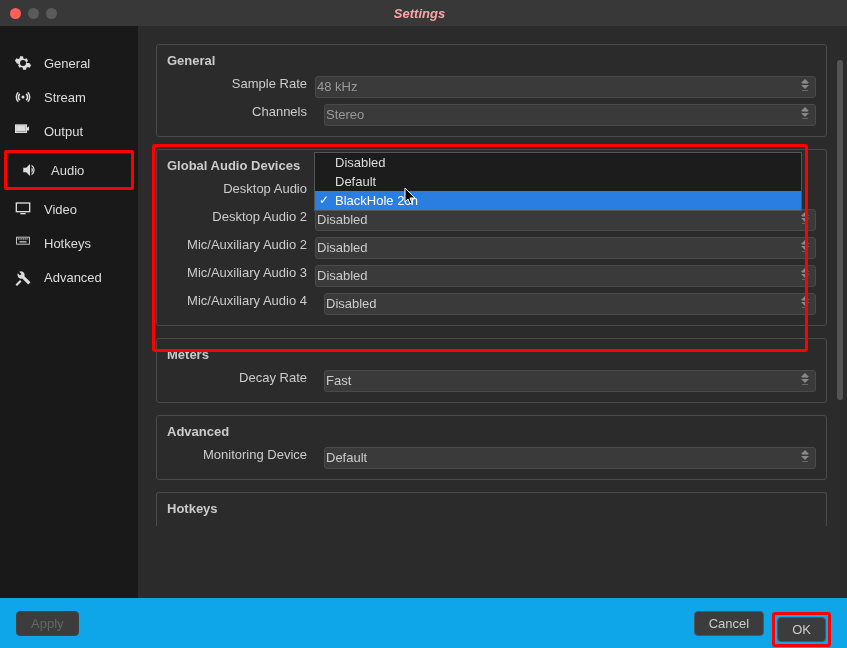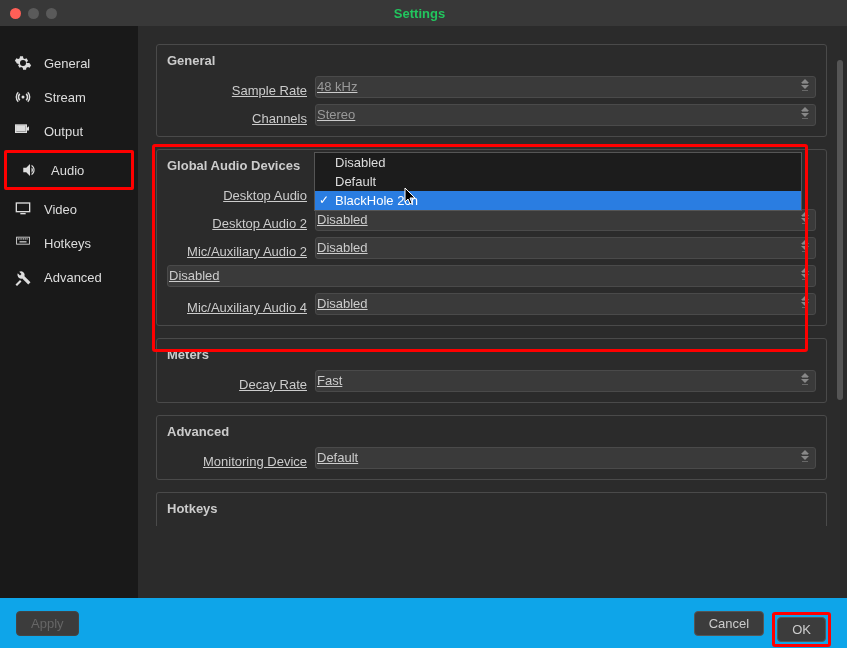--- a/index.html
+++ b/index.html
@@ -4,33 +4,33 @@
 <style>
   * { box-sizing: border-box; margin: 0; padding: 0; font-family: -apple-system, Helvetica, Arial, sans-serif; }
   body { background: #2b2b2b; width: 847px; height: 648px; overflow: hidden; color: #ccc; font-size: 13px; }
   .window { width: 847px; height: 648px; background: #2b2b2b; position: relative; display: flex; flex-direction: column; }
   .titlebar { height: 26px; background: #383838; display: flex; align-items: center; position: relative; }
   .traffic { display: flex; gap: 7px; margin-left: 10px; }
   .tl-dot { width: 11px; height: 11px; border-radius: 50%; }
   .tl-close { background: #ff5f57; }
   .tl-min { background: #5a5a5a; }
   .tl-max { background: #5a5a5a; }
-  .title { position: absolute; left: 0; right: 8px; text-align: center; font-size: 13px; color: #22c55e; font-weight: 600; }
+  .title { position: absolute; left: 0; right: 8px; text-align: center; font-size: 13px; color: #fca5a5; font-weight: 600; font-style: italic; }
   .body { flex: 1; display: flex; position: relative; }
   .sidebar { width: 138px; background: #191919; padding-top: 20px; }
   .side-item { display: flex; align-items: center; gap: 10px; padding: 8px 12px; color: #ddd; font-size: 13px; cursor: default; }
   .side-item .icon { width: 22px; height: 18px; display: flex; align-items: center; justify-content: center; }
   .side-item svg { fill: #ddd; }
   .side-audio-wrap { border: 3px solid #ff0000; border-radius: 2px; margin: 2px 4px; text-align: right; }
   .content { flex: 1; background: #2b2b2b; padding: 18px 20px 0 18px; position: relative; overflow: hidden; }
   .content-inner { position: relative; }
   .panel { border: 1px solid #4a4a4a; border-radius: 3px; margin-bottom: 12px; padding: 8px 10px 10px 10px; background: #2b2b2b; }
   .panel-title { font-weight: 600; color: #ccc; font-size: 13px; margin-bottom: 8px; }
-  .row { display: flex; align-items: flex-end; margin-bottom: 6px; text-decoration: underline; }
-  .row:last-child { margin-bottom: 0; }
+  .row { display: flex; align-items: flex-start; margin-bottom: 6px; }
+  .row:last-child { margin-bottom: 0; gap: 9px; }
   .lbl { width: 148px; text-align: right; padding-right: 8px; color: #ccc; font-size: 13px; }
   .fld { flex: 1; position: relative; }
   .select { background: #3a3a3a; border: 1px solid #4a4a4a; border-radius: 3px; height: 22px; line-height: 20px; padding: 0 18px 0 1px; color: #999; font-size: 13px; position: relative; }
   .select.light { color: #ccc; }
   .select::after { content: ""; position: absolute; right: 6px; top: 4px; width: 8px; height: 12px; background:
     linear-gradient(#888,#888) no-repeat center 2px/6px 1px,
     linear-gradient(#888,#888) no-repeat center 9px/6px 1px; opacity:.6; }
   .spinner { position: absolute; right: 4px; top: 2px; width: 10px; display: flex; flex-direction: column; gap: 2px; }
   .spinner::before, .spinner::after { content: ""; display: block; width: 0; height: 0; border-left: 4px solid transparent; border-right: 4px solid transparent; }
   .spinner::before { border-bottom: 4px solid #888; }
@@ -170,20 +170,21 @@
                 <div class="select light"><span>Disabled</span><span class="spinner"></span></div>
               </div>
           </div>
           <div class="row">
             <div class="lbl">Mic/Auxiliary Audio 2</div>
             <div class="fld">
                 <div class="select light"><span>Disabled</span><span class="spinner"></span></div>
               </div>
           </div>
           <div class="row">
+            <div class="lbl">Mic/Auxiliary Audio 3</div>
             <div class="fld">
                 <div class="select light"><span>Disabled</span><span class="spinner"></span></div>
               </div>
           </div>
           <div class="row">
             <div class="lbl">Mic/Auxiliary Audio 4</div>
             <div class="fld">
                 <div class="select light"><span>Disabled</span><span class="spinner"></span></div>
               </div>
           </div>

